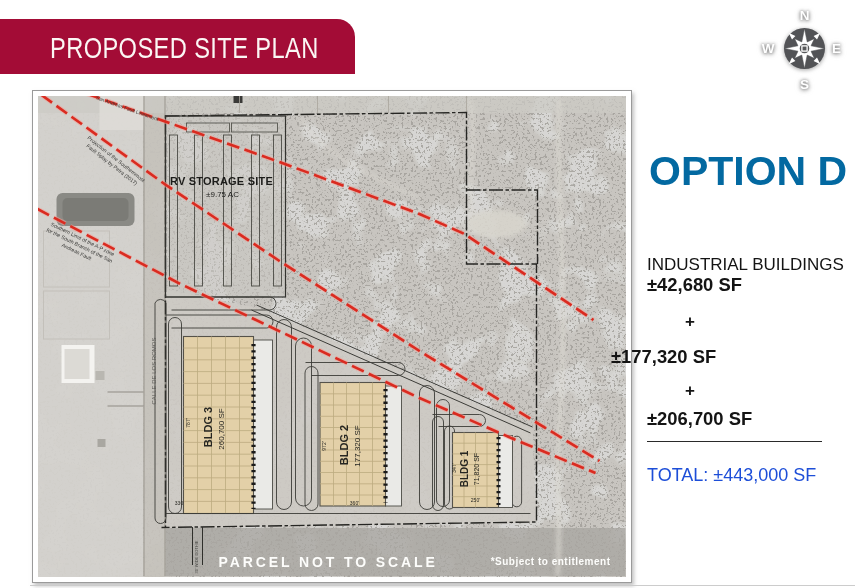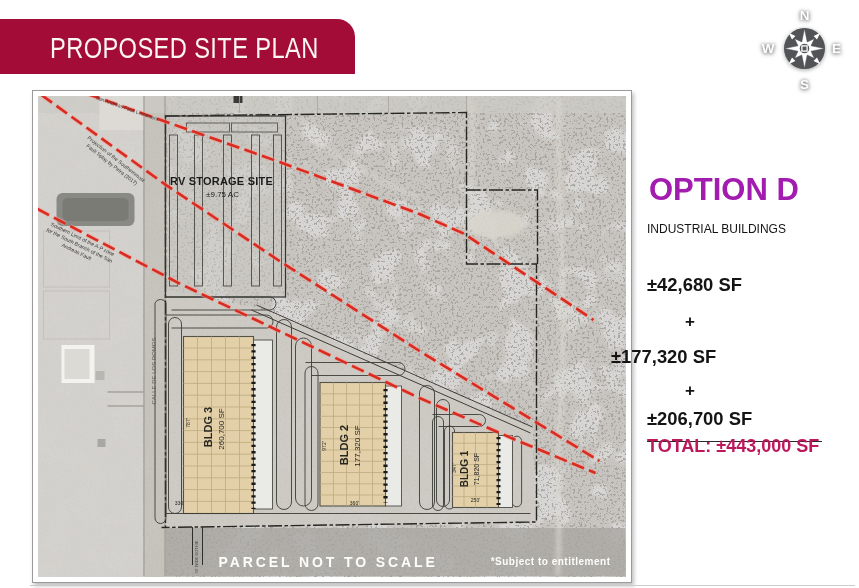--- a/index.html
+++ b/index.html
@@ -322,31 +322,31 @@
   </g>
 
   <text x="156" y="372" font-size="6" fill="#5a5955" text-anchor="middle" transform="rotate(-90 156 372)">CALLE DE LOS ROMOS</text>
 
   <text x="219" y="568" font-size="14" font-weight="bold" fill="#fdfdfb" letter-spacing="2.9">PARCEL NOT TO SCALE</text>
 
   <text x="611" y="566" font-size="10" font-weight="bold" fill="#fdfdfb" text-anchor="end" letter-spacing=".5">*Subject to entitlement</text>
 </svg>
 </div>
 
-<div class="abs" style="left:649px;top:148px;font-size:31px;font-weight:bold;color:#a21caf;margin-top:24px;">OPTION D</div>
-
-<div class="abs" style="left:647px;top:222px;font-size:12px;color:#141414;">INDUSTRIAL BUILDINGS</div>
+<div class="abs" style="left:649px;top:148px;font-size:41px;font-weight:bold;color:#0369a1;">OPTION D</div>
+
+<div class="abs" style="left:647px;top:255px;font-size:17px;color:#141414;">INDUSTRIAL BUILDINGS</div>
 
 <div class="abs" style="left:647px;top:274px;font-size:18.4px;font-weight:bold;color:#141414;">±42,680 SF</div>
 
 <div class="abs" style="left:685px;top:312px;font-size:17px;font-weight:bold;color:#141414;">+</div>
 
 <div class="abs" style="left:611px;top:346px;font-size:18.4px;font-weight:bold;color:#141414;">±177,320 SF</div>
 
 <div class="abs" style="left:685px;top:381px;font-size:17px;font-weight:bold;color:#141414;">+</div>
 
 <div class="abs" style="left:647px;top:408px;font-size:18.4px;font-weight:bold;color:#141414;">±206,700 SF</div>
 
 <div class="abs" style="left:647px;top:441px;width:175px;height:0;border-top:1.5px solid #2a2a2a;"></div>
 
-<div class="abs" style="left:647px;top:436px;font-size:18px;font-weight:bold;color:#be185d;">TOTAL: ±443,000 SF</div>
+<div class="abs" style="left:647px;top:465px;font-size:18px;font-weight:normal;color:#1d4ed8;">TOTAL: ±443,000 SF</div>
 
 <div class="abs" style="left:30px;top:585px;width:825px;height:0;border-top:1px solid #cccccc;"></div>
 
 </body></html>

